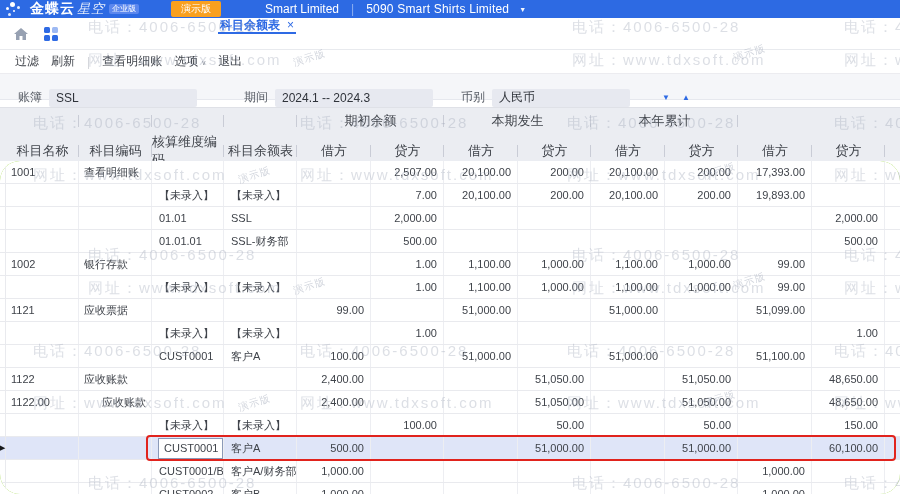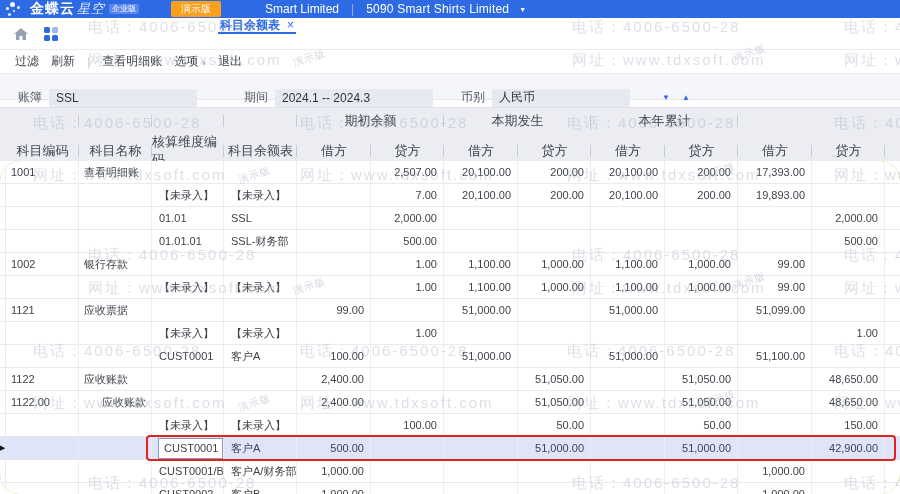--- a/index.html
+++ b/index.html
@@ -154,22 +154,22 @@
       <div class="hcell"></div>
       <div class="hcell"></div>
       <div class="hcell"></div>
       <div class="hcell">期初余额</div>
       <div class="hcell">本期发生</div>
       <div class="hcell">本年累计</div>
       <div class="hcell nofix"></div>
     </div>
     <div class="grid chead-row">
       <div class="hcell nofix"></div>
+      <div class="hcell">科目名称</div>
       <div class="hcell">科目编码</div>
-      <div class="hcell">科目名称</div>
       <div class="hcell">核算维度编码</div>
       <div class="hcell">科目余额表</div>
       <div class="hcell">借方</div>
       <div class="hcell">贷方</div>
       <div class="hcell">借方</div>
       <div class="hcell">贷方</div>
       <div class="hcell">借方</div>
       <div class="hcell">贷方</div>
       <div class="hcell">借方</div>
       <div class="hcell">贷方</div>
@@ -378,21 +378,21 @@
           <div class="editcell">CUST0001</div>
         </div>
         <div class="cell c3 txt">客户A</div>
         <div class="cell c4 num">500.00</div>
         <div class="cell c5 num"></div>
         <div class="cell c6 num"></div>
         <div class="cell c7 num">51,000.00</div>
         <div class="cell c8 num"></div>
         <div class="cell c9 num">51,000.00</div>
         <div class="cell c10 num"></div>
-        <div class="cell c11 num">42,900.00</div>
+        <div class="cell c11 num">60,100.00</div>
         <div class="cell filler"></div>
       </div>
       <div class="grid trow">
         <div class="cell ind"></div>
         <div class="cell c0 txt"></div>
         <div class="cell c1 txt"></div>
         <div class="cell c2 txt">CUST0001/BM00</div>
         <div class="cell c3 txt">客户A/财务部</div>
         <div class="cell c4 num">1,000.00</div>
         <div class="cell c5 num"></div>

